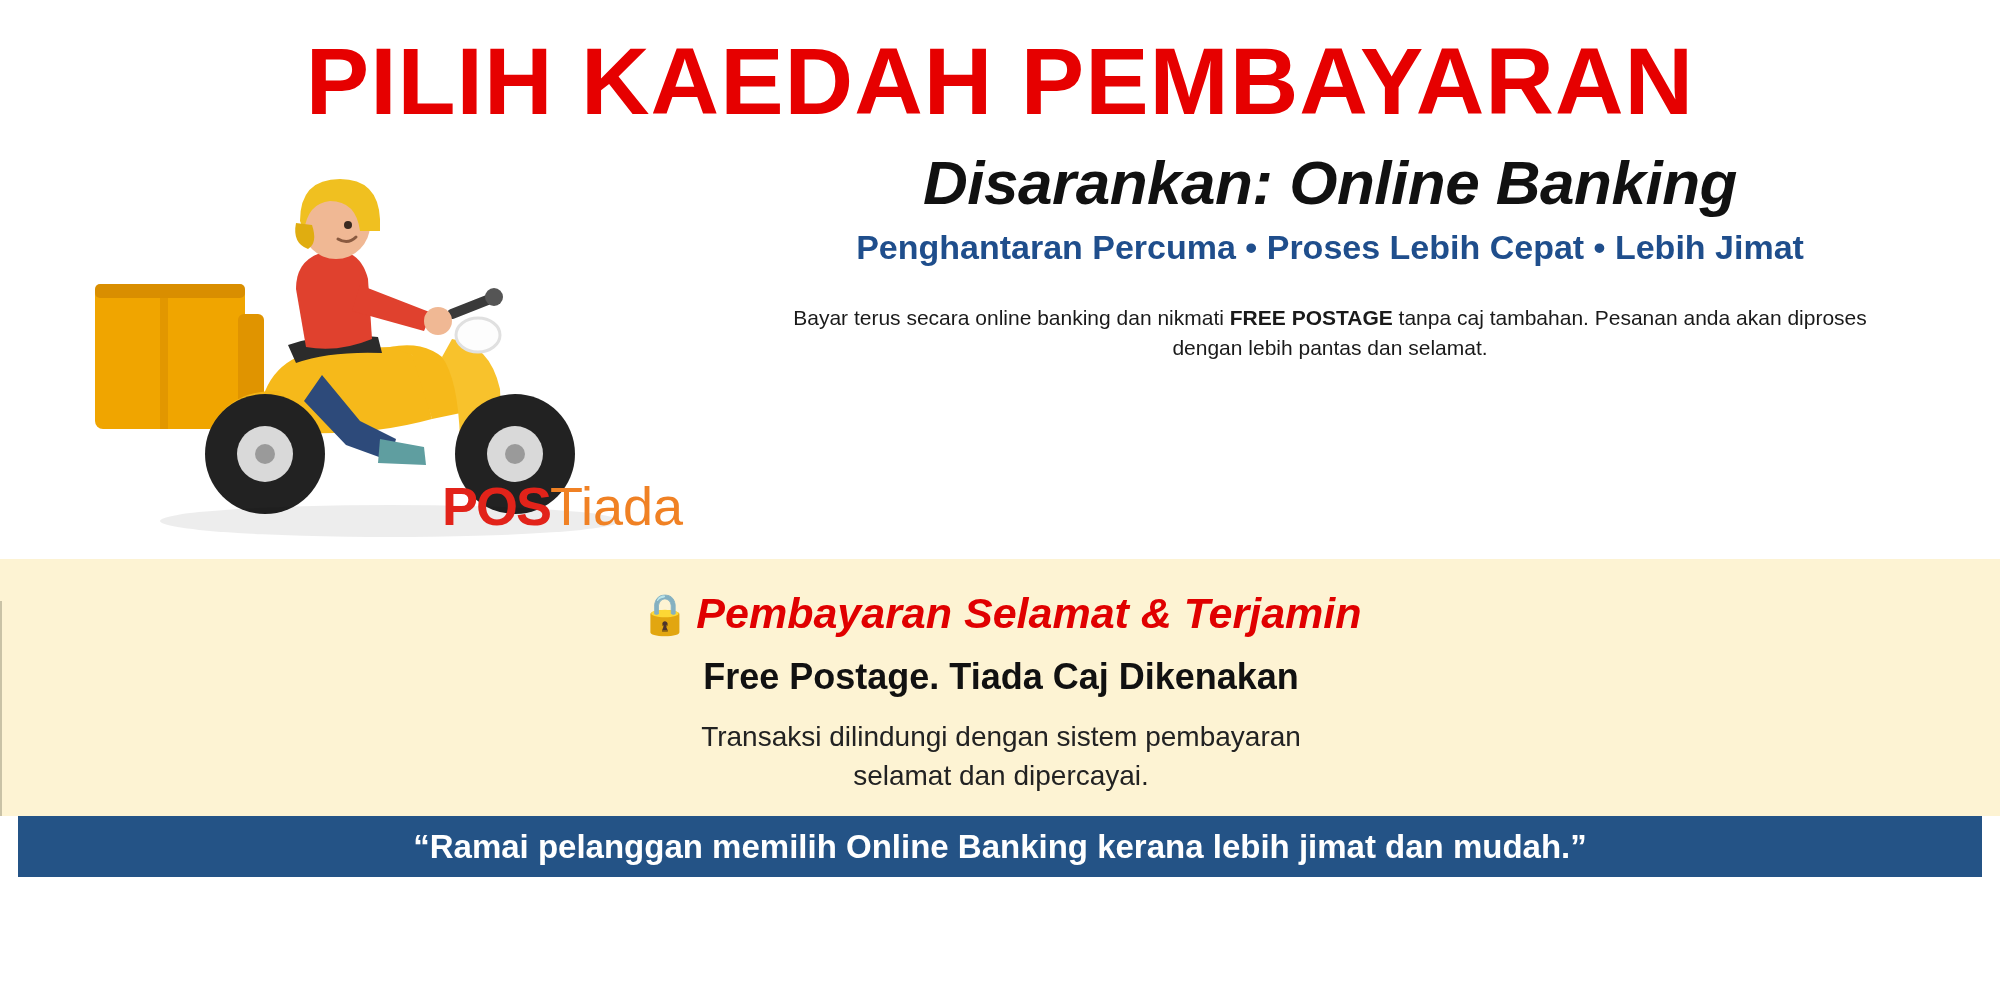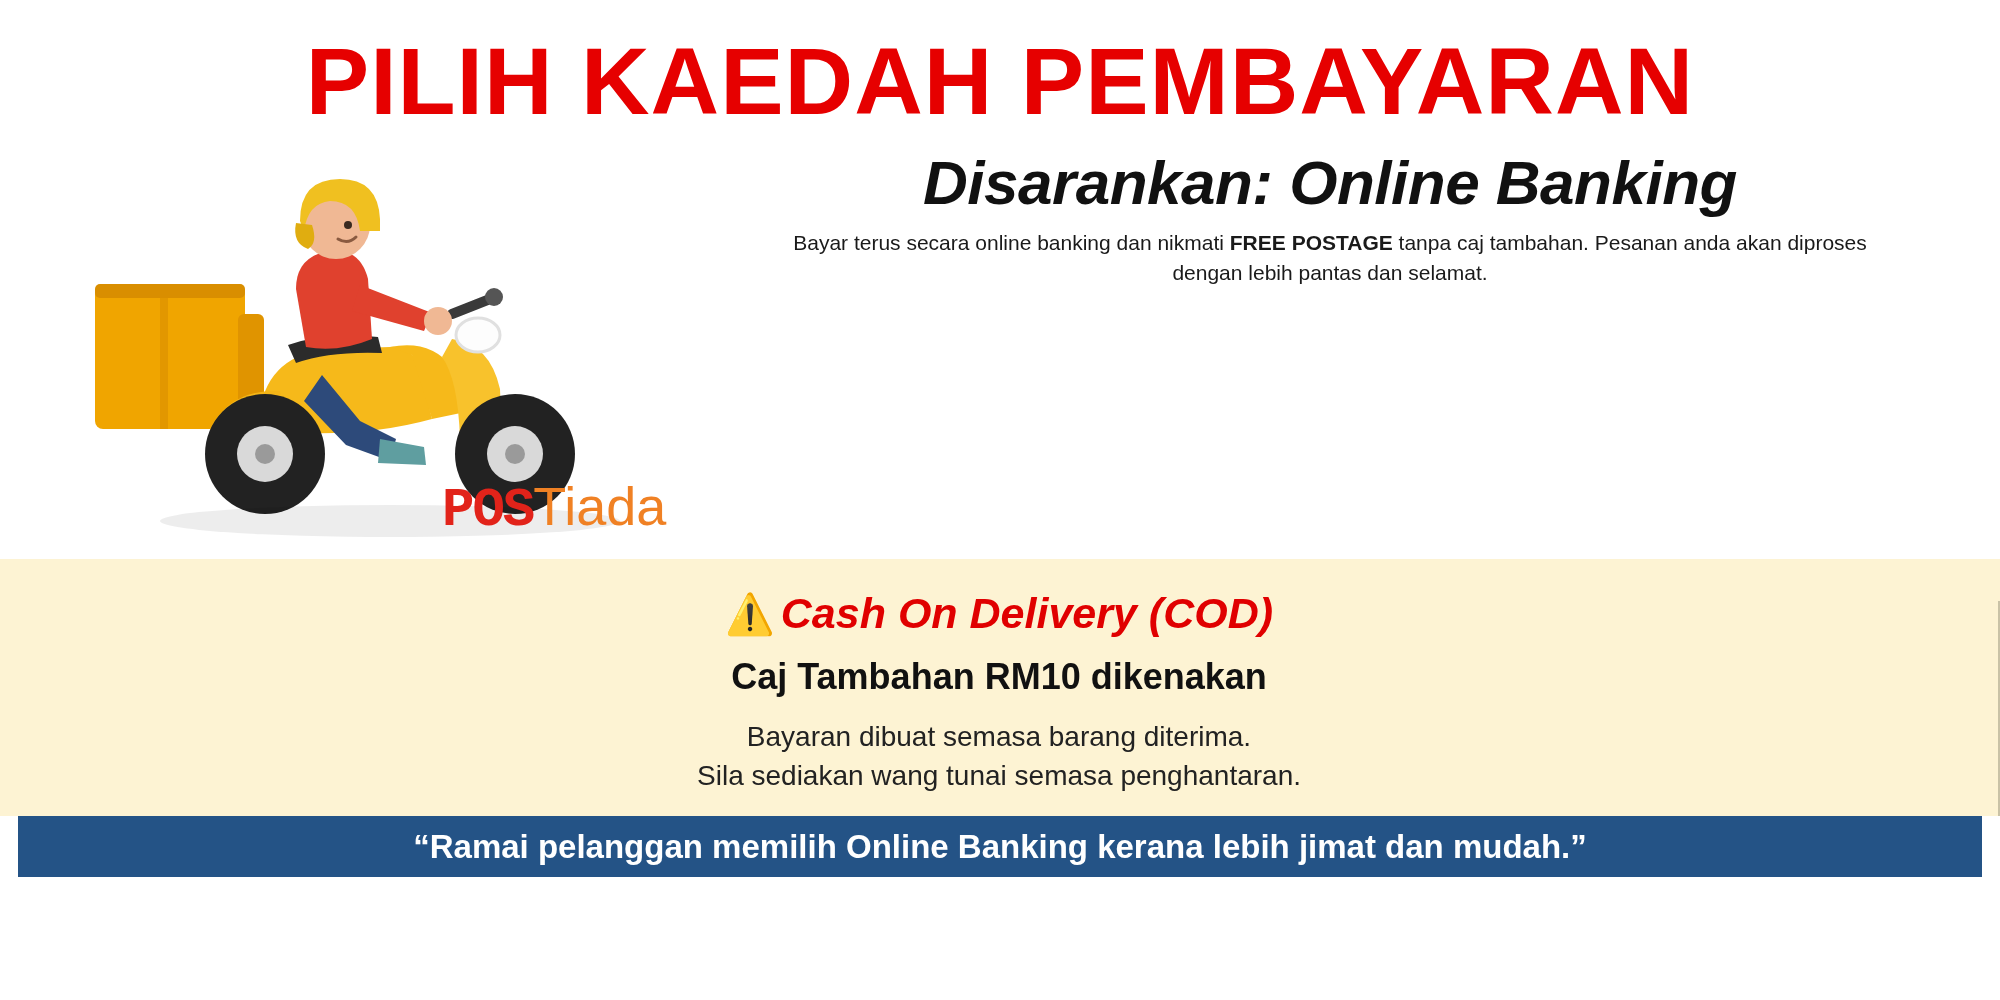--- a/index.html
+++ b/index.html
@@ -65,21 +65,21 @@
   }
   .poslaju {
     position: absolute;
     left: 382px;
     top: 340px;
     font-size: 54px;
     font-weight: bold;
     line-height: 1;
     white-space: nowrap;
   }
-  .pos-red { color: #e2231a; letter-spacing: -2px; font-family: Liberation Mono, monospace; }
+  .pos-red { color: #e2231a; letter-spacing: -2px; }
   .pos-orange { color: #f08124; font-weight: 500; }
 
   
   .right-block {
     flex: 1;
     padding-right: 40px;
     padding-top: 18px;
     text-align: center;
     box-sizing: border-box;
   }
@@ -233,37 +233,38 @@
 
         <ellipse cx="330" cy="382" rx="230" ry="16" fill="#000000" opacity="0.07"></ellipse>
       </svg>
       <div class="poslaju">
         <span class="pos-red">POS</span><span class="pos-orange">Tiada</span>
       </div>
     </div>
 
     <div class="right-block">
       <div class="recommend">Disarankan: Online Banking</div>
+      <div class="benefits">Penghantaran Percuma • Proses Lebih Cepat • Lebih Jimat</div>
       <div class="desc">
         <span>Bayar terus secara online banking dan nikmati </span><b>FREE POSTAGE</b><span> tanpa caj tambahan. Pesanan anda akan diproses dengan lebih pantas dan selamat.</span>
       </div>
     </div>
   </div>
 
   <div class="cream">
+
+    <div class="divider"></div>
+
     <div class="cream-col">
       <div class="col-head">
-        <span class="emoji">⚠️</span><span>Cash On Delivery (COD)</span>
+        <span class="emoji">🔒</span><span>Pembayaran Selamat &amp; Terjamin</span>
       </div>
-      <div class="col-sub">Caj Tambahan RM10 dikenakan</div>
-      <div class="col-text">Bayaran dibuat semasa barang diterima.</div>
-      <div class="col-text">Sila sediakan wang tunai semasa penghantaran.</div>
+      <div class="col-sub">Free Postage. Tiada Caj Dikenakan</div>
+      <div class="col-text">Transaksi dilindungi dengan sistem pembayaran</div>
+      <div class="col-text">selamat dan dipercayai.</div>
     </div>
-
-    <div class="divider"></div>
-
   </div>
 
   <div class="footer">
     <div class="footer-text">“Ramai pelanggan memilih Online Banking kerana lebih jimat dan mudah.”</div>
   </div>
 
 </div>
 
 </body></html>

